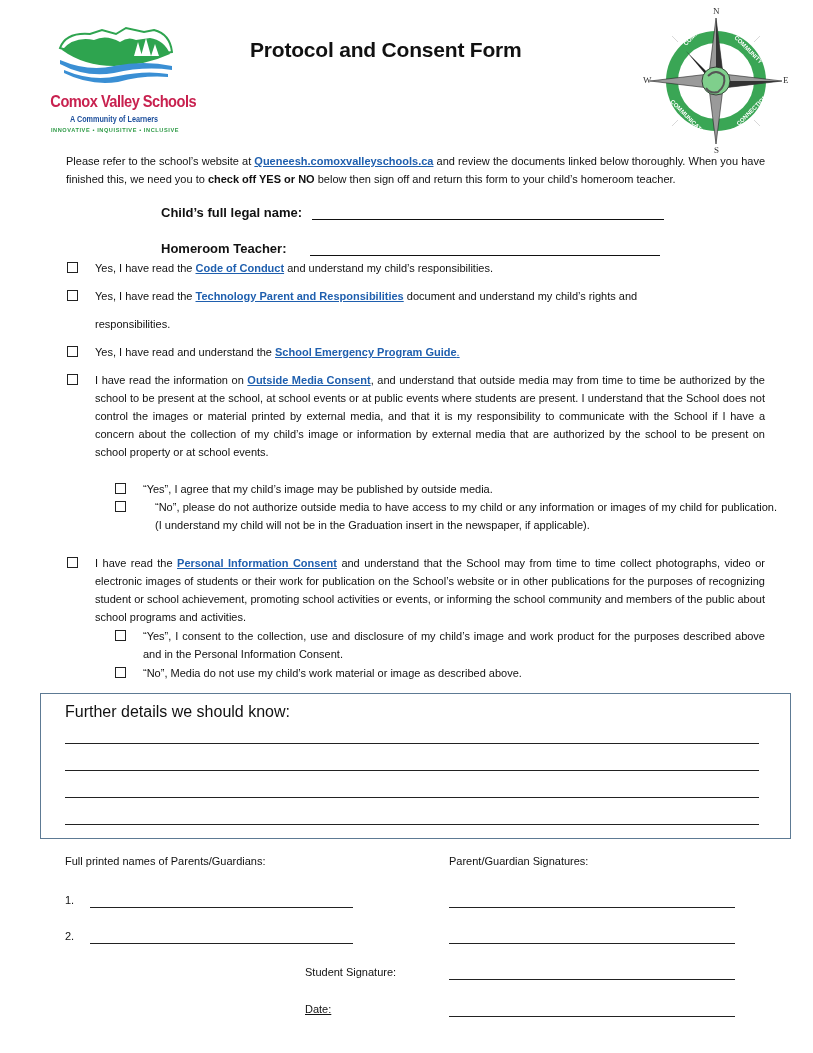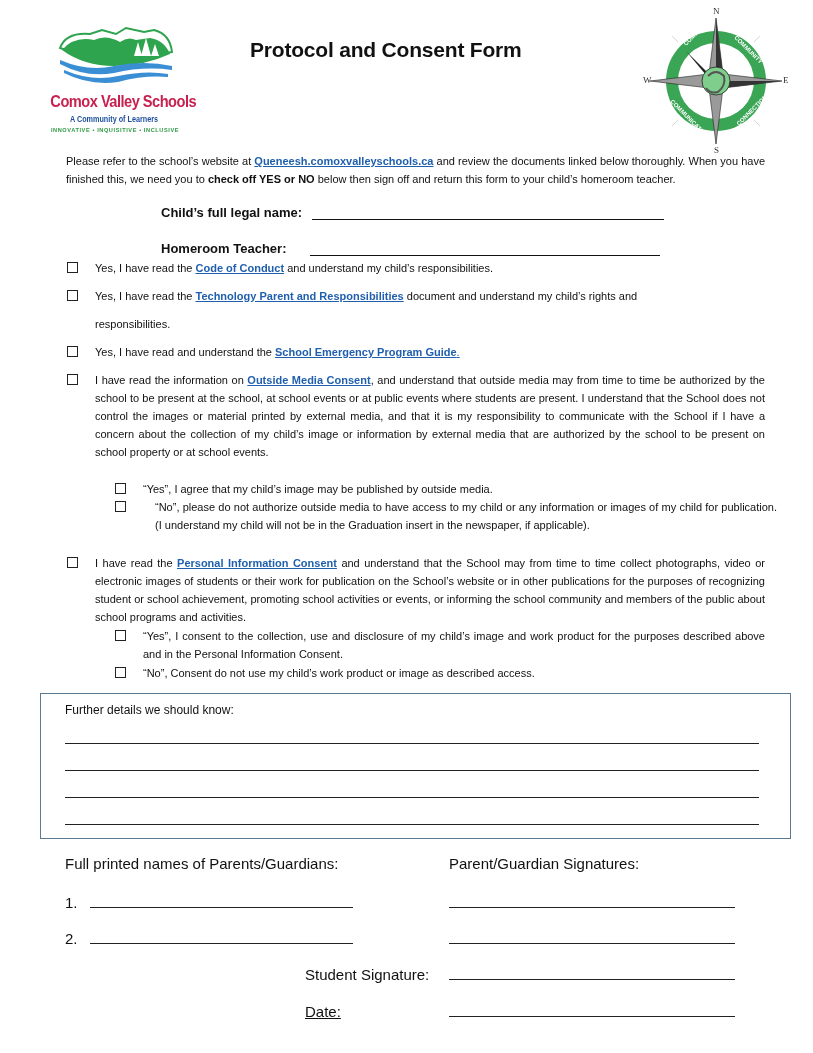--- a/index.html
+++ b/index.html
@@ -27,24 +27,24 @@
     .intro { left: 66px; top: 152px; width: 699px; }
 
     .field-row { font-weight: bold; font-size: 13px; }
     .field-line { display:inline-block; border-bottom: 1.2px solid #111; vertical-align: bottom; height: 12px; }
 
     .cb { display:inline-block; width: 11px; height: 11px; border: 1px solid #222; background:#fff; }
     .cb-abs { position:absolute; }
 
     
     .details-box { left: 40px; top: 693px; width: 751px; height: 146px; border: 1.6px solid #5d7a94; }
-    .details-label { position:absolute; left: 24px; top: 9px; font-size: 12px; }
+    .details-label { position:absolute; left: 24px; top: 9px; font-size: 16px; }
     .rule { position:absolute; left: 24px; width: 694px; border-bottom: 1.2px solid #222; }
 
-    .sig-label { font-size: 15px; }
+    .sig-label { font-size: 11px; }
     .sig-line { position:absolute; border-bottom: 1.2px solid #222; height: 1px; }
   </style>
 </head>
 <body>
 
 <div class="abs logo">
   <svg width="122" height="64" viewBox="0 0 122 64">
     <path d="M6 22 Q12 6 36 8 L48 4 L62 8 L72 2 L90 6 L100 4 Q116 8 118 26 Q96 30 70 32 Q40 34 6 22 Z" fill="#fff" stroke="#2ea44f" stroke-width="2"></path>
     <path d="M8 24 Q20 10 40 14 Q52 8 66 16 Q74 10 82 14 L96 12 Q110 14 116 28 Q90 40 60 40 Q30 40 8 24 Z" fill="#2ea44f"></path>
     <path d="M84 16 L88 30 L80 30 Z M92 12 L97 30 L87 30 Z M101 18 L105 30 L97 30 Z" fill="#ffffff"></path>
@@ -134,21 +134,21 @@
 <p class="abs para" style="left:143px; top:498px; width:622px;margin-left:12px;">“No”, please do not authorize outside media to have access to my child or any information or images of my child for publication. (I understand my child will not be in the Graduation insert in the newspaper, if applicable).</p>
 
 <span class="cb cb-abs" style="left:67px; top:557px;"></span>
 <p class="abs para" style="left:95px; top:554px; width:670px;">
   <span>I have read the </span><a class="link">Personal Information Consent</a><span> and understand that the School may from time to time collect photographs, video or electronic images of students or their work for publication on the School’s website or in other publications for the purposes of recognizing student or school achievement, promoting school activities or events, or informing the school community and members of the public about school programs and activities.</span>
 </p>
 <span class="cb cb-abs" style="left:115px; top:630px;"></span>
 <p class="abs para" style="left:143px; top:627px; width:622px;">“Yes”, I consent to the collection, use and disclosure of my child’s image and work product for the purposes described above and in the Personal Information Consent.</p>
 <span class="cb cb-abs" style="left:115px; top:667px;"></span>
 <p class="abs para" style="left:143px; top:664px; width:622px;">
-  <span>“No”, Consent </span><span class="u">do not</span><span> use my child’s work product or image as described access.</span>
+  <span>“No”, Media </span><span class="u">do not</span><span> use my child’s work material or image as described above.</span>
 </p>
 
 <div class="abs details-box">
   <div class="details-label">Further details we should know:</div>
   <div class="rule" style="top:49px;"></div>
   <div class="rule" style="top:76px;"></div>
   <div class="rule" style="top:103px;"></div>
   <div class="rule" style="top:130px;"></div>
 </div>
 

